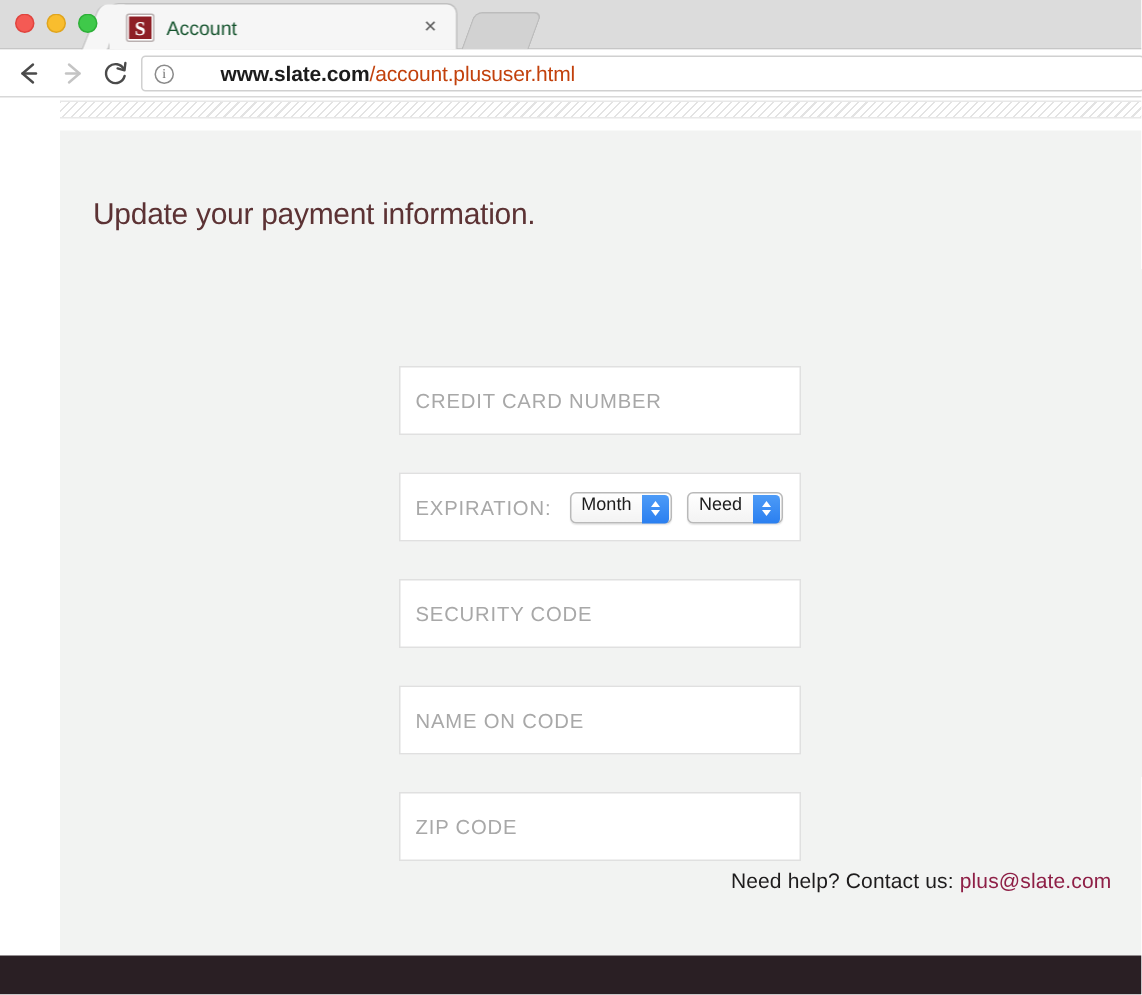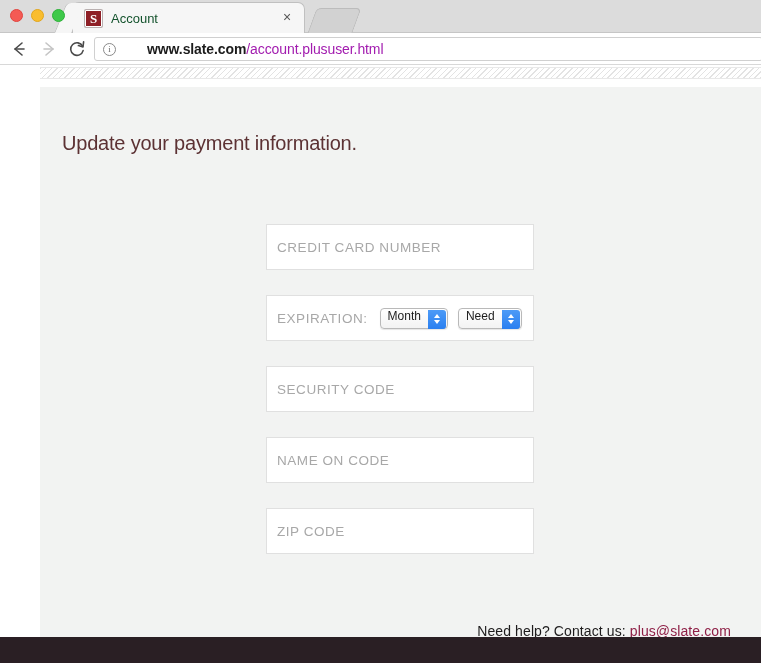--- a/index.html
+++ b/index.html
@@ -164,21 +164,21 @@
     font-family: "Liberation Serif", serif;
     flex: 0 0 auto;
     margin-right: 7px;
   }
   .url-text {
     font-size: 14px;
     white-space: nowrap;
     letter-spacing: -0.1px;
   }
   .url-host  { color: #1c1c1c; font-weight: bold; margin-left: 24px; }
-  .url-path  { color: #a21caf; }
+  .url-path  { color: #c2410c; }
 
   
   .viewport {
     position: absolute;
     top: 66px; left: 0;
     width: 761px;
     height: 597px;
     background: #ffffff;
     overflow: hidden;
   }
@@ -228,20 +228,21 @@
     position: relative;
     width: 268px;
     height: 46px;
     background: #ffffff;
     border: 1px solid #e0e0e0;
     margin-bottom: 25px;
     display: flex;
     align-items: center;
     padding-left: 10px;
     cursor: text;
+    margin-top: 20px;
   }
 
   .field-placeholder {
     font-size: 13.5px;
     color: #a8a8a8;
     letter-spacing: 0.55px;
     font-weight: normal;
     user-select: none;
   }
 
@@ -291,26 +292,25 @@
   .chev {
     width: 0; height: 0;
     border-left: 3.5px solid transparent;
     border-right: 3.5px solid transparent;
   }
   .chev-up   { border-bottom: 4px solid #ffffff; }
   .chev-down { border-top: 4px solid #ffffff; }
 
   .help-line {
     position: absolute;
-    right: 30px; top: 492px;
+    right: 20px; top: 492px;
     font-size: 14px;
     color: #1e1c1d;
     letter-spacing: 0.1px;
     white-space: nowrap;
-    margin-top: 44px;
   }
   .help-email {
     color: #8e1f46;
     text-decoration: none;
     cursor: pointer;
   }
 
   .footer-bar {
     position: absolute;
     left: 0; bottom: 0;

